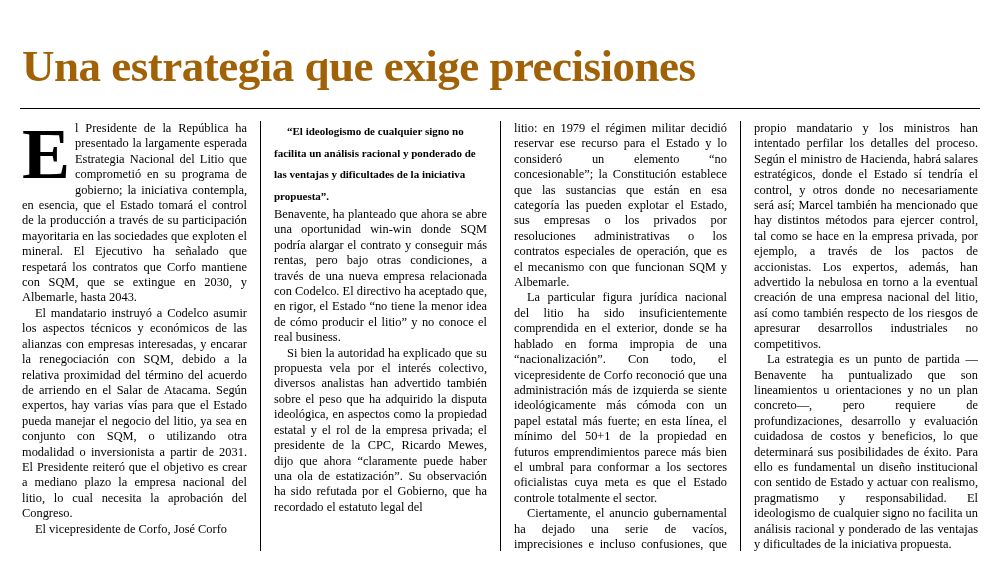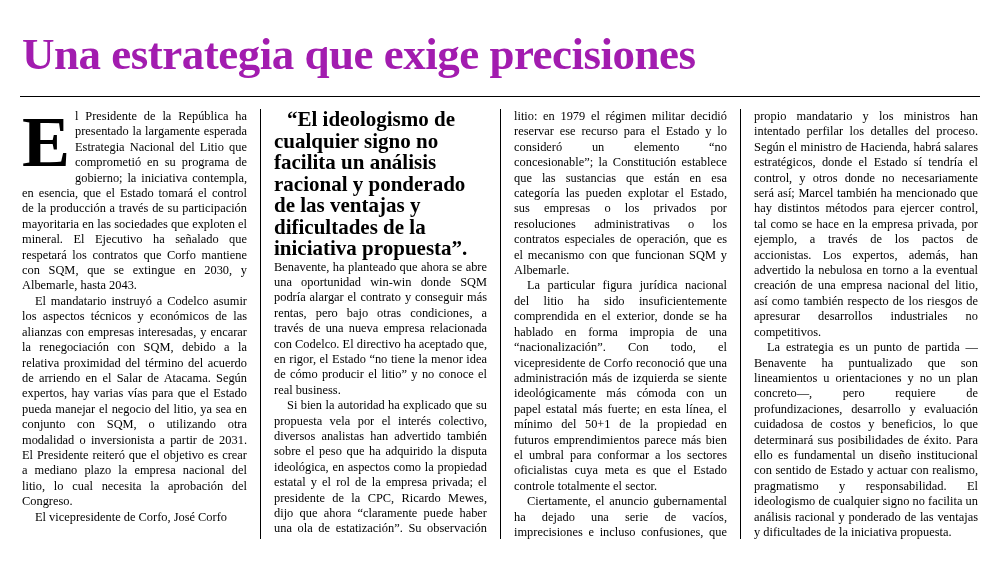--- a/index.html
+++ b/index.html
@@ -20,22 +20,22 @@
     height: 579px;
     box-sizing: border-box;
     padding: 28px 20px 0 20px;
   }
   .headline {
     font-family: "Liberation Serif", serif;
     font-weight: bold;
     font-size: 45px;
     line-height: 52px;
     letter-spacing: -0.5px;
-    margin: 0 0 16px 2px;
-    color: #a21caf;
+    margin: 12px 0 16px 2px;
+    color: #a16207;
   }
   .rule {
     border-top: 1.5px solid #000;
     margin: 0 0 12px 0;
     width: 100%;
   }
   .columns {
     display: flex;
     align-items: stretch;
     width: 100%;
@@ -70,21 +70,21 @@
     font-family: "Liberation Serif", serif;
     font-weight: bold;
     font-size: 72px;
     line-height: 58px;
     padding: 2px 5px 0 0;
     margin-top: 2px;
   }
   .pullquote {
     font-family: "Liberation Serif", serif;
     font-weight: bold;
-    font-size: 21px;
+    font-size: 11px;
     line-height: 21.5px;
     text-align: left;
     margin: 0 0 13px 0;
     text-indent: 0;
     hyphens: none;
   }
 </style>
 </head>
 <body>
 

